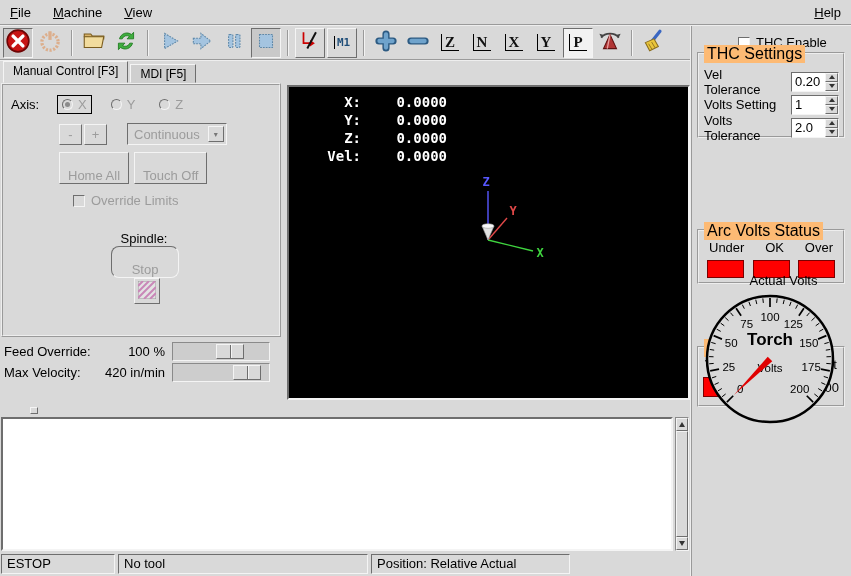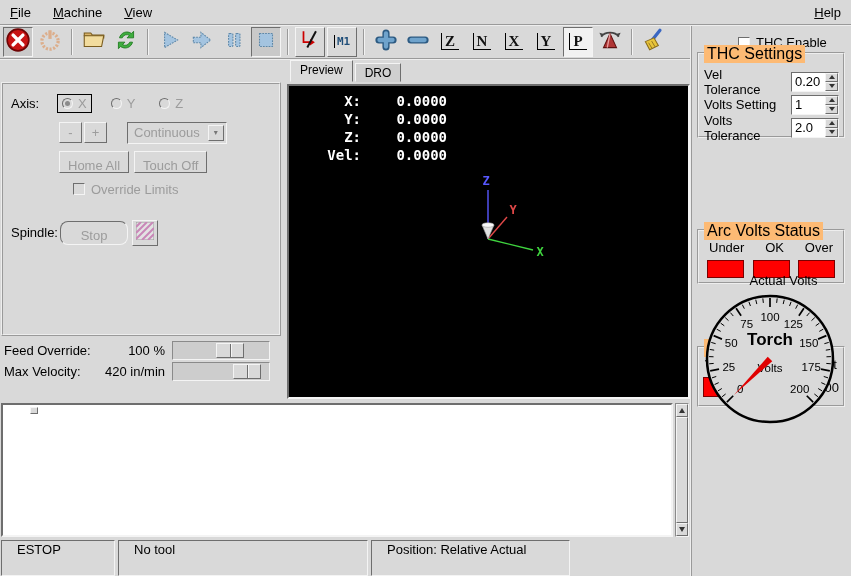--- a/index.html
+++ b/index.html
@@ -53,34 +53,34 @@
   .axis-row { margin:10px 0 0 8px; display:flex; align-items:center; }
   .axis-lbl { width:46px; }
   .radio-wrap { display:flex; align-items:center; gap:5px; padding:1px 4px; margin-right:14px; border:1px solid transparent; }
   .radio-wrap.focused { border-color:#000; }
   .radio { width:11px; height:11px; border-radius:50%; background:#d9d9d9;
            border:1px solid; border-color:#6e6e6e #f4f4f4 #f4f4f4 #6e6e6e;
            display:inline-flex; align-items:center; justify-content:center; }
   .radio .dot { width:5px; height:5px; border-radius:50%; background:#8b8b8b; }
   .jog-row { margin:9px 0 0 56px; display:flex; align-items:center; }
   .gbtn { font-family:"Liberation Sans",sans-serif; font-size:13px; color:#9c9c9c; background:#d9d9d9;
-          border:1px solid; border-color:#f4f4f4 #6e6e6e #6e6e6e #f4f4f4; padding:6px 8px; }
+          border:1px solid; border-color:#f4f4f4 #6e6e6e #6e6e6e #f4f4f4; padding:15px 8px; }
   .gbtn.sq { width:23px; height:21px; padding:0; margin-right:2px; }
   .combo { display:inline-flex; align-items:center; margin-left:18px; height:22px; background:#d9d9d9;
            border:1px solid; border-color:#6e6e6e #f4f4f4 #f4f4f4 #6e6e6e; padding:1px 2px 1px 6px; }
   .combo-text { margin-right:8px; color:#9c9c9c; }
   .combo-arrow { width:16px; height:16px; background:#d9d9d9; font-size:8px; color:#777;
                  border:1px solid; border-color:#f4f4f4 #6e6e6e #6e6e6e #f4f4f4;
                  display:flex; align-items:center; justify-content:center; }
   .home-row { margin:7px 0 0 56px; display:flex; gap:5px; }
   .home-row .gbtn { height:22px; }
   .ovr-row { margin:9px 0 0 70px; display:flex; align-items:center; gap:6px; }
   .cb { width:12px; height:12px; border:1px solid; border-color:#6e6e6e #f4f4f4 #f4f4f4 #6e6e6e; }
   .cb.gray { background:#d9d9d9; } .cb.white { background:#fff; }
-  .spindle-row { margin:23px 0 0 8px; display:flex; align-items:center; }
+  .spindle-row { margin:23px 0 0 8px; display:flex; align-items:center;flex-direction:column; }
   .spindle-lbl { width:49px; }
   .stop-btn { width:68px; height:24px; border-color:#6e6e6e #f4f4f4 #f4f4f4 #6e6e6e;border-radius:8px; }
   .icon-btn { width:26px; height:26px; margin-left:4px; background:#d9d9d9; padding:0;
               border:1px solid; border-color:#f4f4f4 #6e6e6e #6e6e6e #f4f4f4;
               display:flex; align-items:center; justify-content:center; }
   .sliders { position:absolute; top:280px; left:0; width:281px; }
   .slider-row { display:flex; align-items:center; height:21px; }
   .slabel { width:94px; padding-left:4px; }
   .svalue { width:78px; text-align:right; padding-right:7px; }
   .slider { position:relative; width:98px; height:19px; background:#cdcdcd;
@@ -110,21 +110,21 @@
                 font-family:"DejaVu Sans Mono",monospace; font-size:12px; padding:2px; }
   .scrollbar { width:14px; height:134px; margin-left:2px; background:#c9c9c9;
                border:1px solid; border-color:#8a8a8a #f4f4f4 #f4f4f4 #8a8a8a;
                display:flex; flex-direction:column; }
   .sb-arrow { height:13px; background:#d9d9d9; border:1px solid; border-color:#f4f4f4 #6e6e6e #6e6e6e #f4f4f4;
               display:flex; align-items:center; justify-content:center; }
   .sb-arrow .tri-up { width:0; height:0; border-left:3px solid transparent; border-right:3px solid transparent; border-bottom:5px solid #333; }
   .sb-arrow .tri-down { width:0; height:0; border-left:3px solid transparent; border-right:3px solid transparent; border-top:5px solid #333; }
   .sb-thumb { flex:1; background:#d9d9d9; border:1px solid; border-color:#f4f4f4 #6e6e6e #6e6e6e #f4f4f4; }
   .statusbar { display:flex; gap:3px; margin:3px 0 0 1px; }
-  .scell { height:36px; padding:1px 15px; border:1px solid; border-color:#6e6e6e #f4f4f4 #f4f4f4 #6e6e6e; }
+  .scell { height:20px; padding:1px 5px; border:1px solid; border-color:#6e6e6e #f4f4f4 #f4f4f4 #6e6e6e; }
   .scell.c1 { width:114px; } .scell.c2 { width:250px; } .scell.c3 { width:199px; }
 
   
   .rc-abs { position:absolute; }
   .chk-row { display:flex; align-items:center; gap:6px; }
   .group { border:2px groove #eee; position:relative; background:#d9d9d9; }
   .legend { position:absolute; top:-9px; left:5px; background:#fdba74; padding:0 3px; font-size:16px; }
   .thc-row { display:flex; align-items:center; height:23px; padding:0 4px 0 5px; }
   .thc-row .tlabel { flex:1; }
   .spin { display:flex; width:48px; height:20px; background:#fff;
@@ -262,20 +262,24 @@
                 <path d="M17.5 3 L10 12.5" stroke="#3a67c2" stroke-width="3" stroke-linecap="round"></path>
                 <polygon points="4,13.5 12,10 16,17 8,21" fill="#e9c53a" stroke="#8a6d1f"></polygon>
                 <path d="M7 14.5 L10 19.5 M9.8 13 L13 18.3" stroke="#8a6d1f" stroke-width="0.8"></path>
               </svg></span>
         </button>
       </div>
 
       <div class="panels-row">
 
         <div class="left-panel">
+          <div class="tabs-row">
+            <div class="tab active">Manual Control [F3]</div>
+            <div class="tab">MDI [F5]</div>
+          </div>
           <div class="panel-box">
             <div class="axis-row">
               <span class="axis-lbl">Axis:</span>
               <span class="radio-wrap focused">
                 <span class="radio">
                     <span class="dot"></span>
                   </span>
                 <span class="dis">X</span>
               </span>
               <span class="radio-wrap">
@@ -326,24 +330,20 @@
               <span class="slabel">Max Velocity:</span>
               <span class="svalue">420 in/min</span>
               <div class="slider">
                   <div class="slider-handle" style="left: 60px;"></div>
                 </div>
             </div>
           </div>
         </div>
 
         <div class="preview-panel">
-          <div class="tabs-row">
-            <div class="tab active">Preview</div>
-            <div class="tab">DRO</div>
-          </div>
           <div class="canvas">
             <svg class="axes-svg" width="399" height="311" viewBox="0 0 399 311">
               <line x1="199" y1="153" x2="199" y2="104" stroke="#5858ff" stroke-width="1.4"></line>
               <line x1="199" y1="153" x2="218" y2="131" stroke="#e04848" stroke-width="1.4"></line>
               <line x1="199" y1="153" x2="244" y2="164" stroke="#3fd43f" stroke-width="1.4"></line>
               <text x="197" y="99" fill="#5858ff" font-size="12" font-weight="bold" text-anchor="middle" font-family="DejaVu Sans Mono, monospace">Z</text>
               <text x="224" y="128" fill="#e04848" font-size="12" font-weight="bold" text-anchor="middle" font-family="DejaVu Sans Mono, monospace">Y</text>
               <text x="251" y="170" fill="#3fd43f" font-size="12" font-weight="bold" text-anchor="middle" font-family="DejaVu Sans Mono, monospace">X</text>
               <polygon points="199,153 193,139 205,139" fill="#e0e0e0" stroke="#9a9a9a" stroke-width="0.6"></polygon>
               <ellipse cx="199" cy="139" rx="6" ry="2.3" fill="#f8f8f8" stroke="#9a9a9a" stroke-width="0.6"></ellipse>

